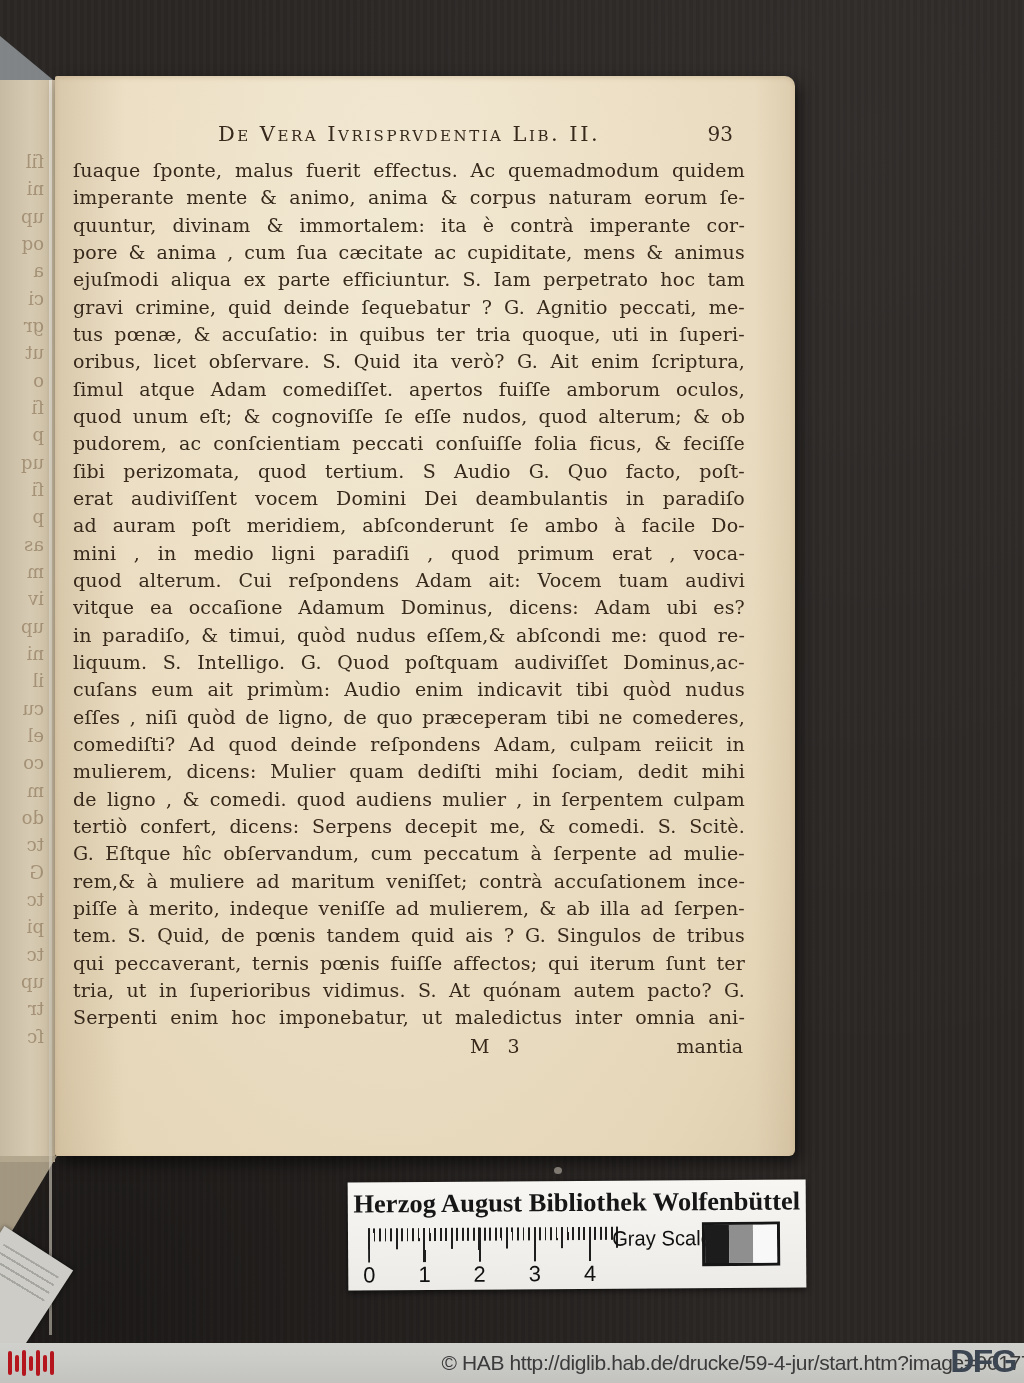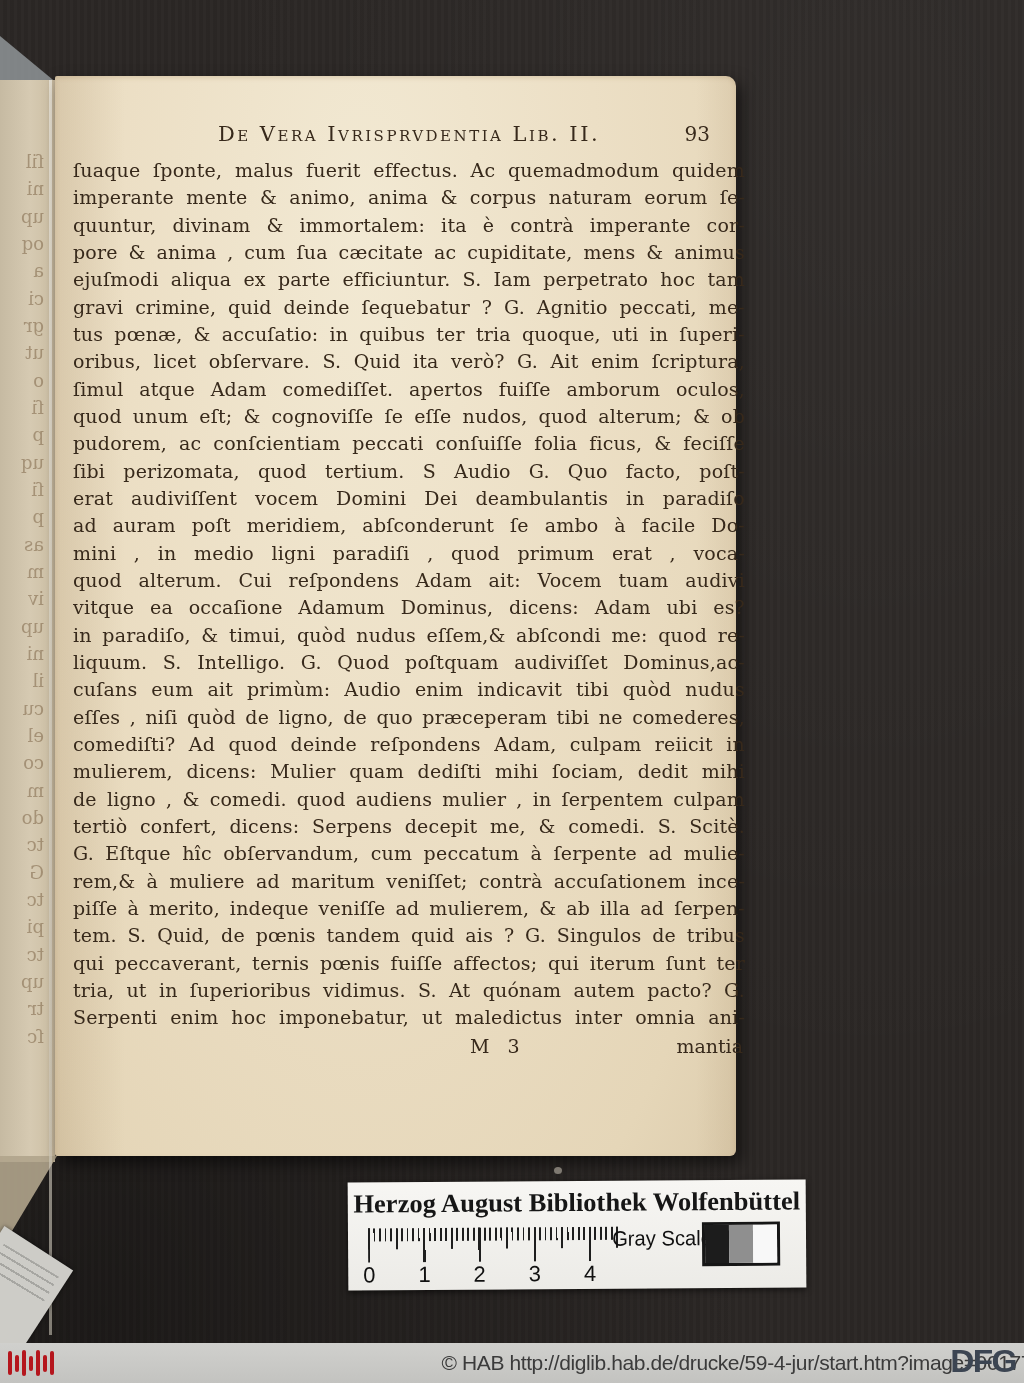--- a/index.html
+++ b/index.html
@@ -29,31 +29,31 @@
   
   .gutter-strip{position:absolute;left:0;top:80px;width:55px;height:1082px;
     background:linear-gradient(90deg,#c6baa2 0%,#d6cab2 55%,#cfc2a8 85%,#bfb096 100%);}
   .edge-line{position:absolute;left:49px;top:80px;width:3px;height:1255px;
     background:linear-gradient(180deg,rgba(235,230,218,.85),rgba(210,204,190,.55));}
   .gutter-frags{position:absolute;left:6px;top:148px;width:38px;}
   .gfrag{height:27.34px;line-height:27.34px;font-size:18px;
     color:rgba(118,92,62,.5);transform:scaleX(-1);overflow:hidden;}
 
   
-  .page{position:absolute;left:55px;top:76px;width:681px;height:1080px;
+  .page{position:absolute;left:55px;top:76px;width:740px;height:1080px;
     border-radius:2px 10px 6px 2px;
     background:
       linear-gradient(90deg, rgba(125,95,55,.16) 0, rgba(125,95,55,0) 70px),
       linear-gradient(270deg, rgba(140,110,70,.12) 0, rgba(140,110,70,0) 40px),
       radial-gradient(ellipse at 45% 15%, #f2e9d3 0%, #ecdfc5 45%, #e5d6b8 85%, #ddcdae 100%);
     box-shadow:5px 7px 16px rgba(0,0,0,.55), inset 0 2px 4px rgba(160,130,90,.25);}
   .textblock{position:absolute;left:18px;top:44px;width:672px;color:#37291b;}
   .pghead{position:relative;height:29px;line-height:29px;text-align:center;
     font-variant-caps:small-caps;letter-spacing:2.5px;font-size:21px;}
-  .pagenum{position:absolute;right:35px;top:0;font-size:20px;letter-spacing:0;}
+  .pagenum{position:absolute;right:12px;top:0;font-size:20px;letter-spacing:0;}
   .bodylines{margin-top:8px;}
   .bline{height:27.34px;line-height:27.34px;font-size:19px;overflow:hidden;
     text-align:justify;text-align-last:justify;letter-spacing:.2px;}
   .sigline{position:relative;height:28px;line-height:28px;font-size:19px;}
   .sigmark{position:absolute;left:397px;letter-spacing:6px;}
   .catchword{position:absolute;right:2px;margin-left:40px;}
 
   .speck{position:absolute;left:554px;top:1167px;width:8px;height:7px;
     border-radius:50%;background:#8f8a80;opacity:.85;}
 

